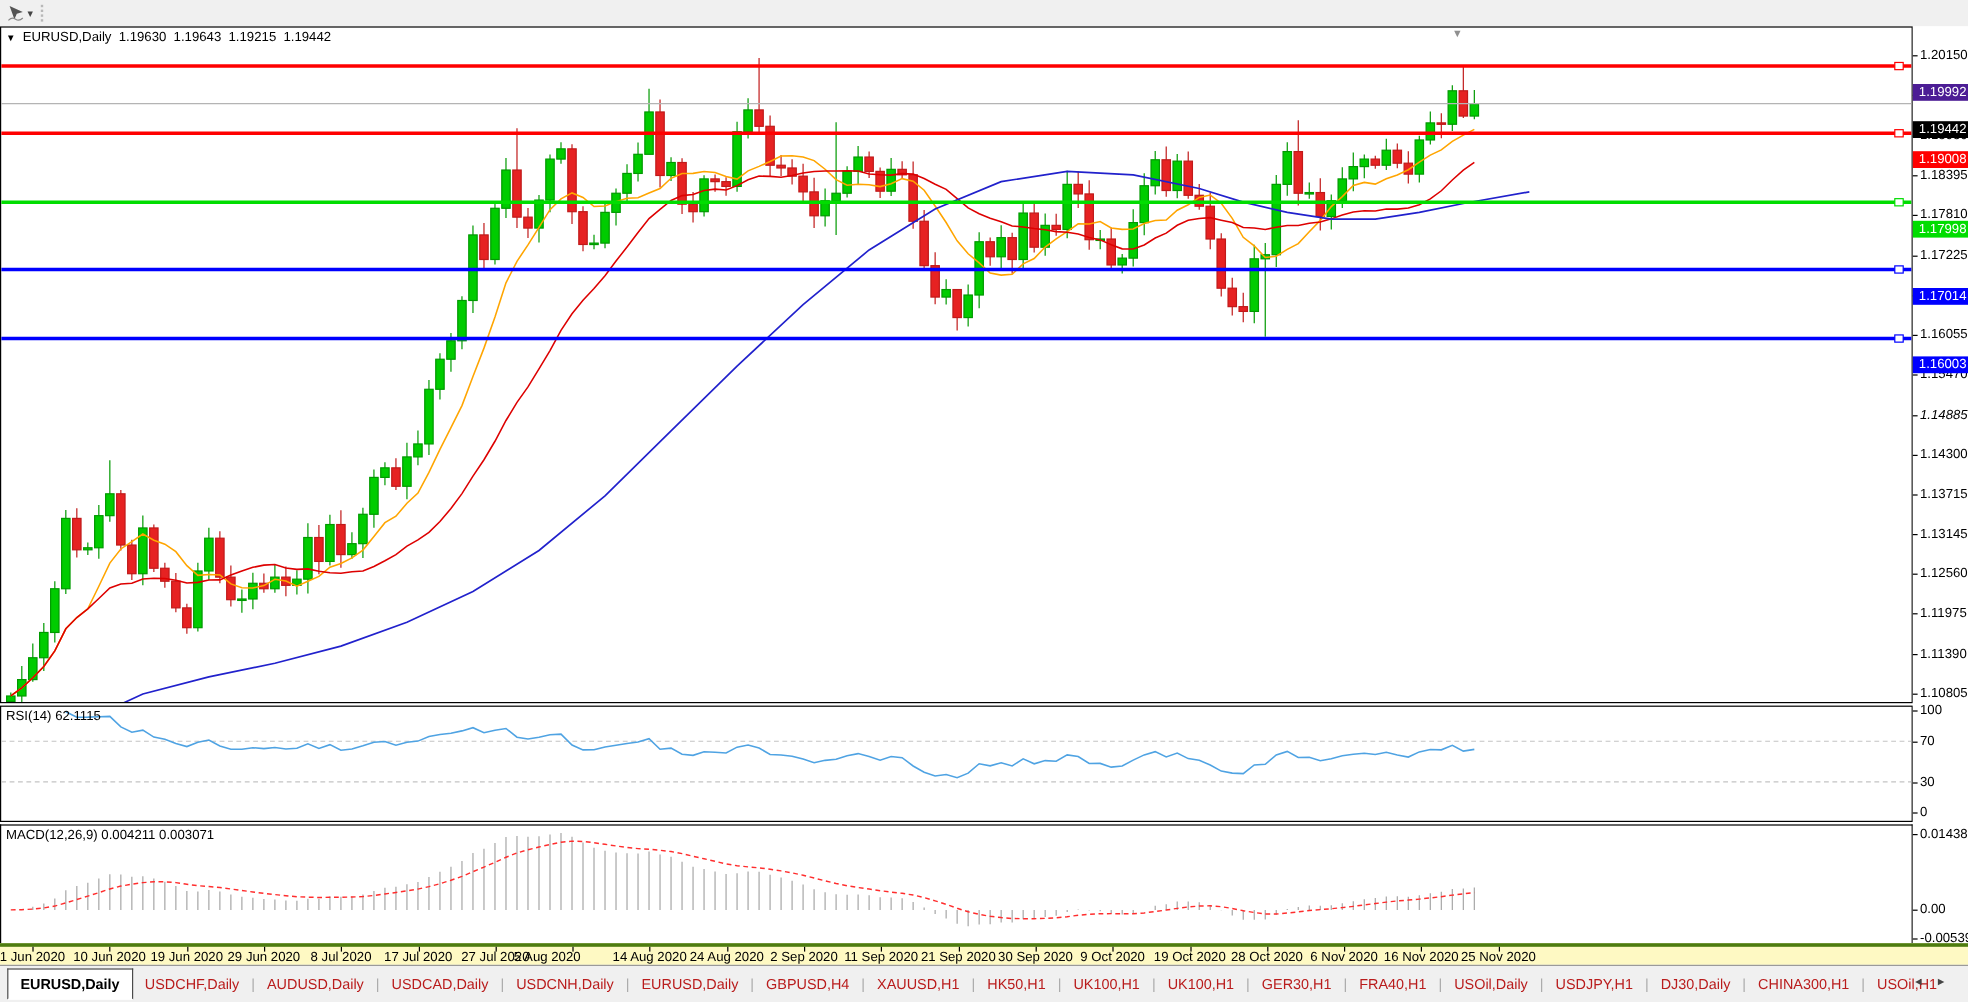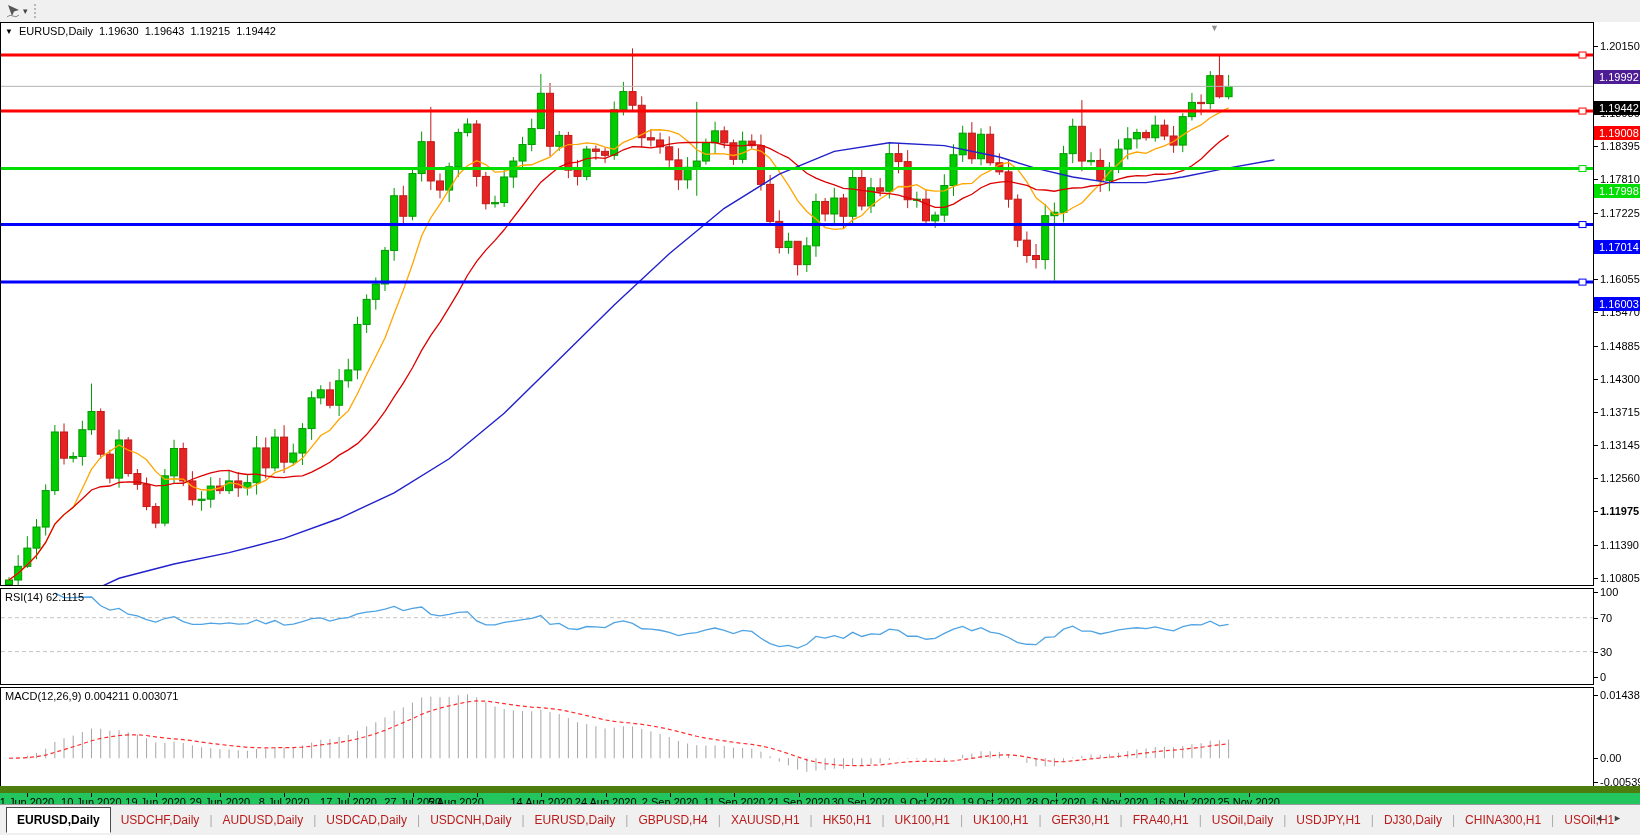--- a/index.html
+++ b/index.html
@@ -27,21 +27,21 @@
   #chart-title span.val{margin-left:6px;}
   #chart-title .sym{margin-left:2px;}
   #shift-marker{position:absolute;left:1210px;top:23px;color:#909090;font-size:9px;z-index:7;}
   
   #axis-col{position:absolute;left:1594px;top:22px;width:46px;height:764px;background:#fff;}
   .tickdash{position:absolute;left:0;width:4px;height:1px;background:#000;}
   .ticklabel{position:absolute;left:6px;height:12px;line-height:12px;white-space:nowrap;}
   .badge{position:absolute;left:0;width:46px;height:14px;line-height:14px;padding-left:5px;
          box-sizing:border-box;color:#fff;z-index:5;white-space:nowrap;}
   
-  #time-axis{position:absolute;left:0;top:786px;width:1640px;height:17px;border-top:7px solid #4d7c0f;background:#22c55e;}
+  #time-axis{position:absolute;left:0;top:786px;width:1640px;height:17px;border-top:3px solid #4d7c0f;background:#fef9c3;}
   .datelabel{position:absolute;top:3px;transform:translateX(-50%);white-space:nowrap;}
   .datetick{position:absolute;top:0;width:1px;height:4px;background:#000;}
   
   #tabbar{position:absolute;left:0;top:804px;width:1640px;height:31px;background:#F0F0F0;
           border-top:1px solid #9A9A9A;box-sizing:border-box;display:flex;align-items:center;}
   .tab{padding:0 10px;height:21px;line-height:21px;color:#b91c1c;font-size:12px;white-space:nowrap;cursor:default;}
   .tab.active{background:#fff;border:1px solid #4A4A4A;border-bottom:1px solid #fff;
               font-weight:bold;color:#000;height:24px;line-height:24px;margin-left:6px;}
   .tabsep{color:#AAA;font-size:12px;}
   .tab-arrows{position:absolute;right:8px;top:8px;color:#444;font-size:9px;letter-spacing:10px;}
@@ -521,31 +521,31 @@
       <div class="ticklabel" style="top: 151.253px;">1.17810</div>
       <div class="tickdash" style="top: 190.553px;"></div>
       <div class="ticklabel" style="top: 184.553px;">1.17225</div>
       <div class="tickdash" style="top: 223.853px;"></div>
       <div class="ticklabel" style="top: 217.853px;">1.16640</div>
       <div class="tickdash" style="top: 257.153px;"></div>
       <div class="ticklabel" style="top: 251.153px;">1.16055</div>
       <div class="tickdash" style="top: 290.453px;"></div>
       <div class="ticklabel" style="top: 284.453px;">1.15470</div>
       <div class="tickdash" style="top: 323.753px;"></div>
-      <div class="ticklabel" style="top: 317.753px;">1.14885</div>
+      <div class="ticklabel" style="top: 317.753px; font-style: italic;">1.14885</div>
       <div class="tickdash" style="top: 357.053px;"></div>
       <div class="ticklabel" style="top: 351.053px;">1.14300</div>
       <div class="tickdash" style="top: 390.353px;"></div>
       <div class="ticklabel" style="top: 384.353px;">1.13715</div>
       <div class="tickdash" style="top: 422.799px;"></div>
       <div class="ticklabel" style="top: 416.799px;">1.13145</div>
       <div class="tickdash" style="top: 456.099px;"></div>
       <div class="ticklabel" style="top: 450.099px;">1.12560</div>
       <div class="tickdash" style="top: 489.399px;"></div>
-      <div class="ticklabel" style="top: 483.399px; font-weight: bold;">1.11975</div>
+      <div class="ticklabel" style="top: 483.399px;">1.11975</div>
       <div class="tickdash" style="top: 522.699px;"></div>
       <div class="ticklabel" style="top: 516.699px;">1.11390</div>
       <div class="tickdash" style="top: 555.998px;"></div>
       <div class="ticklabel" style="top: 549.998px;">1.10805</div>
       <div class="tickdash" style="top: 570.241px;"></div>
       <div class="ticklabel" style="top: 564.241px;">100</div>
       <div class="tickdash" style="top: 595.688px;"></div>
       <div class="ticklabel" style="top: 589.688px;">70</div>
       <div class="tickdash" style="top: 629.616px;"></div>
       <div class="ticklabel" style="top: 623.616px;">30</div>

